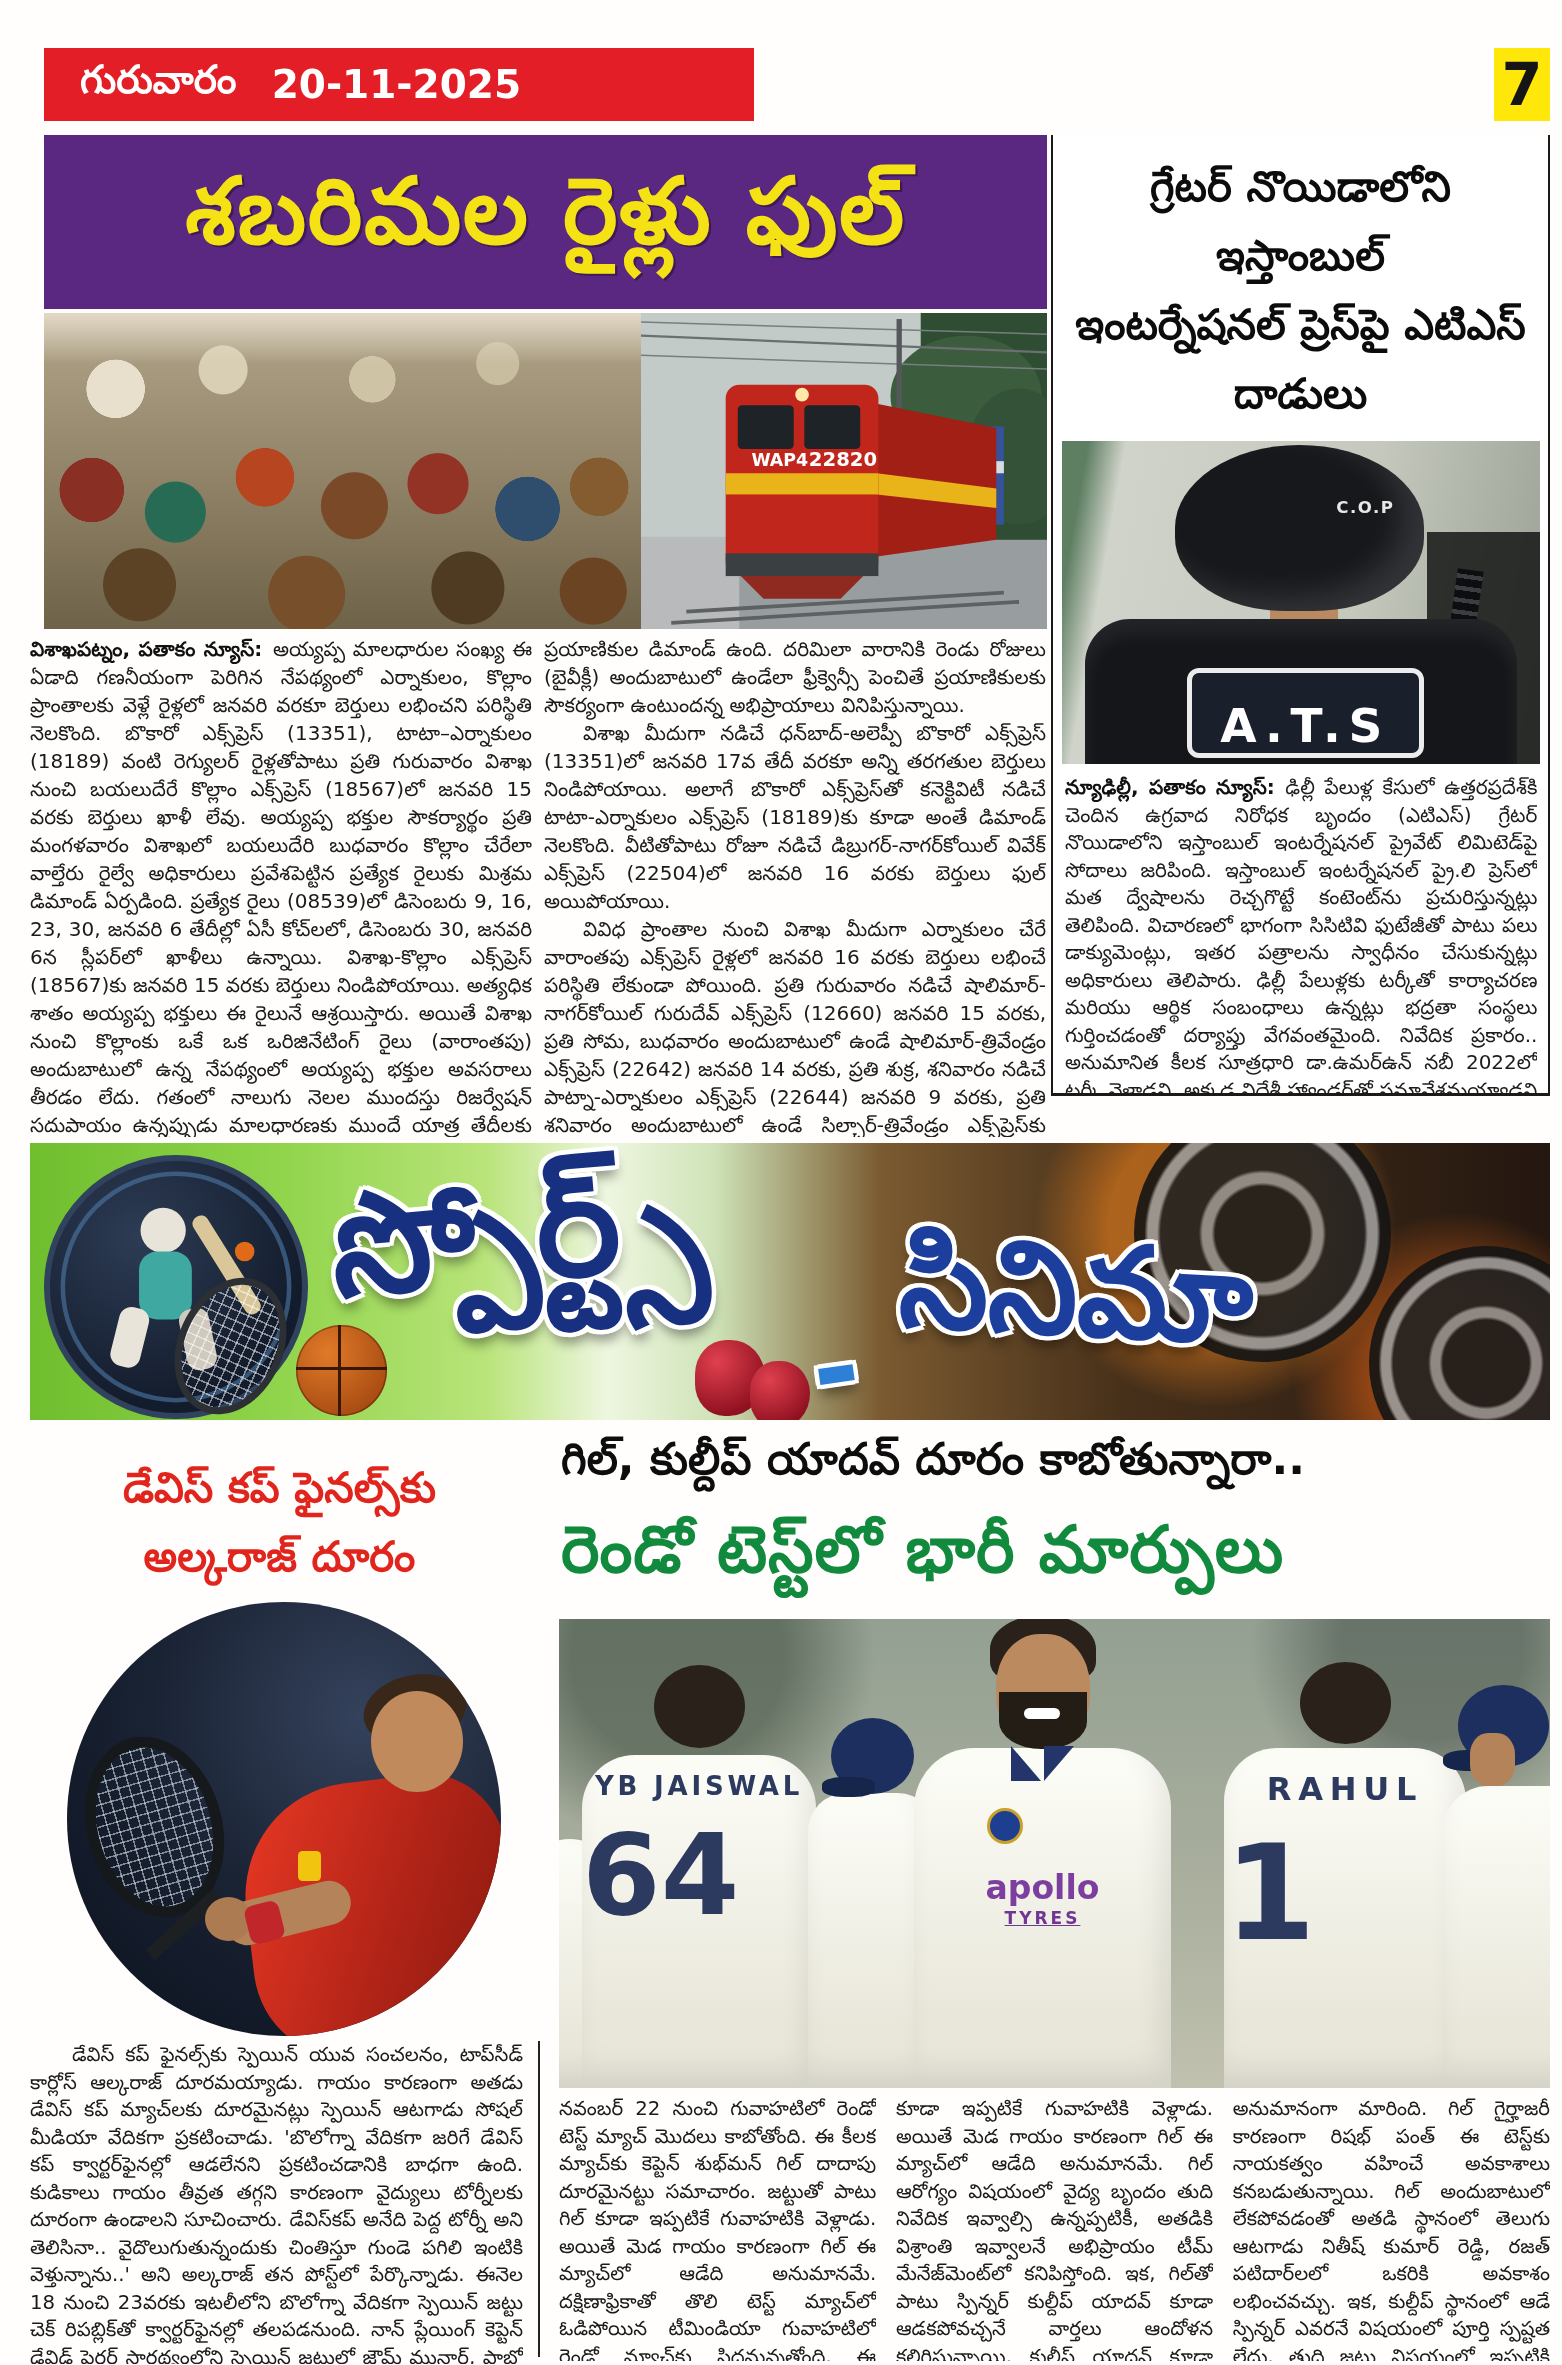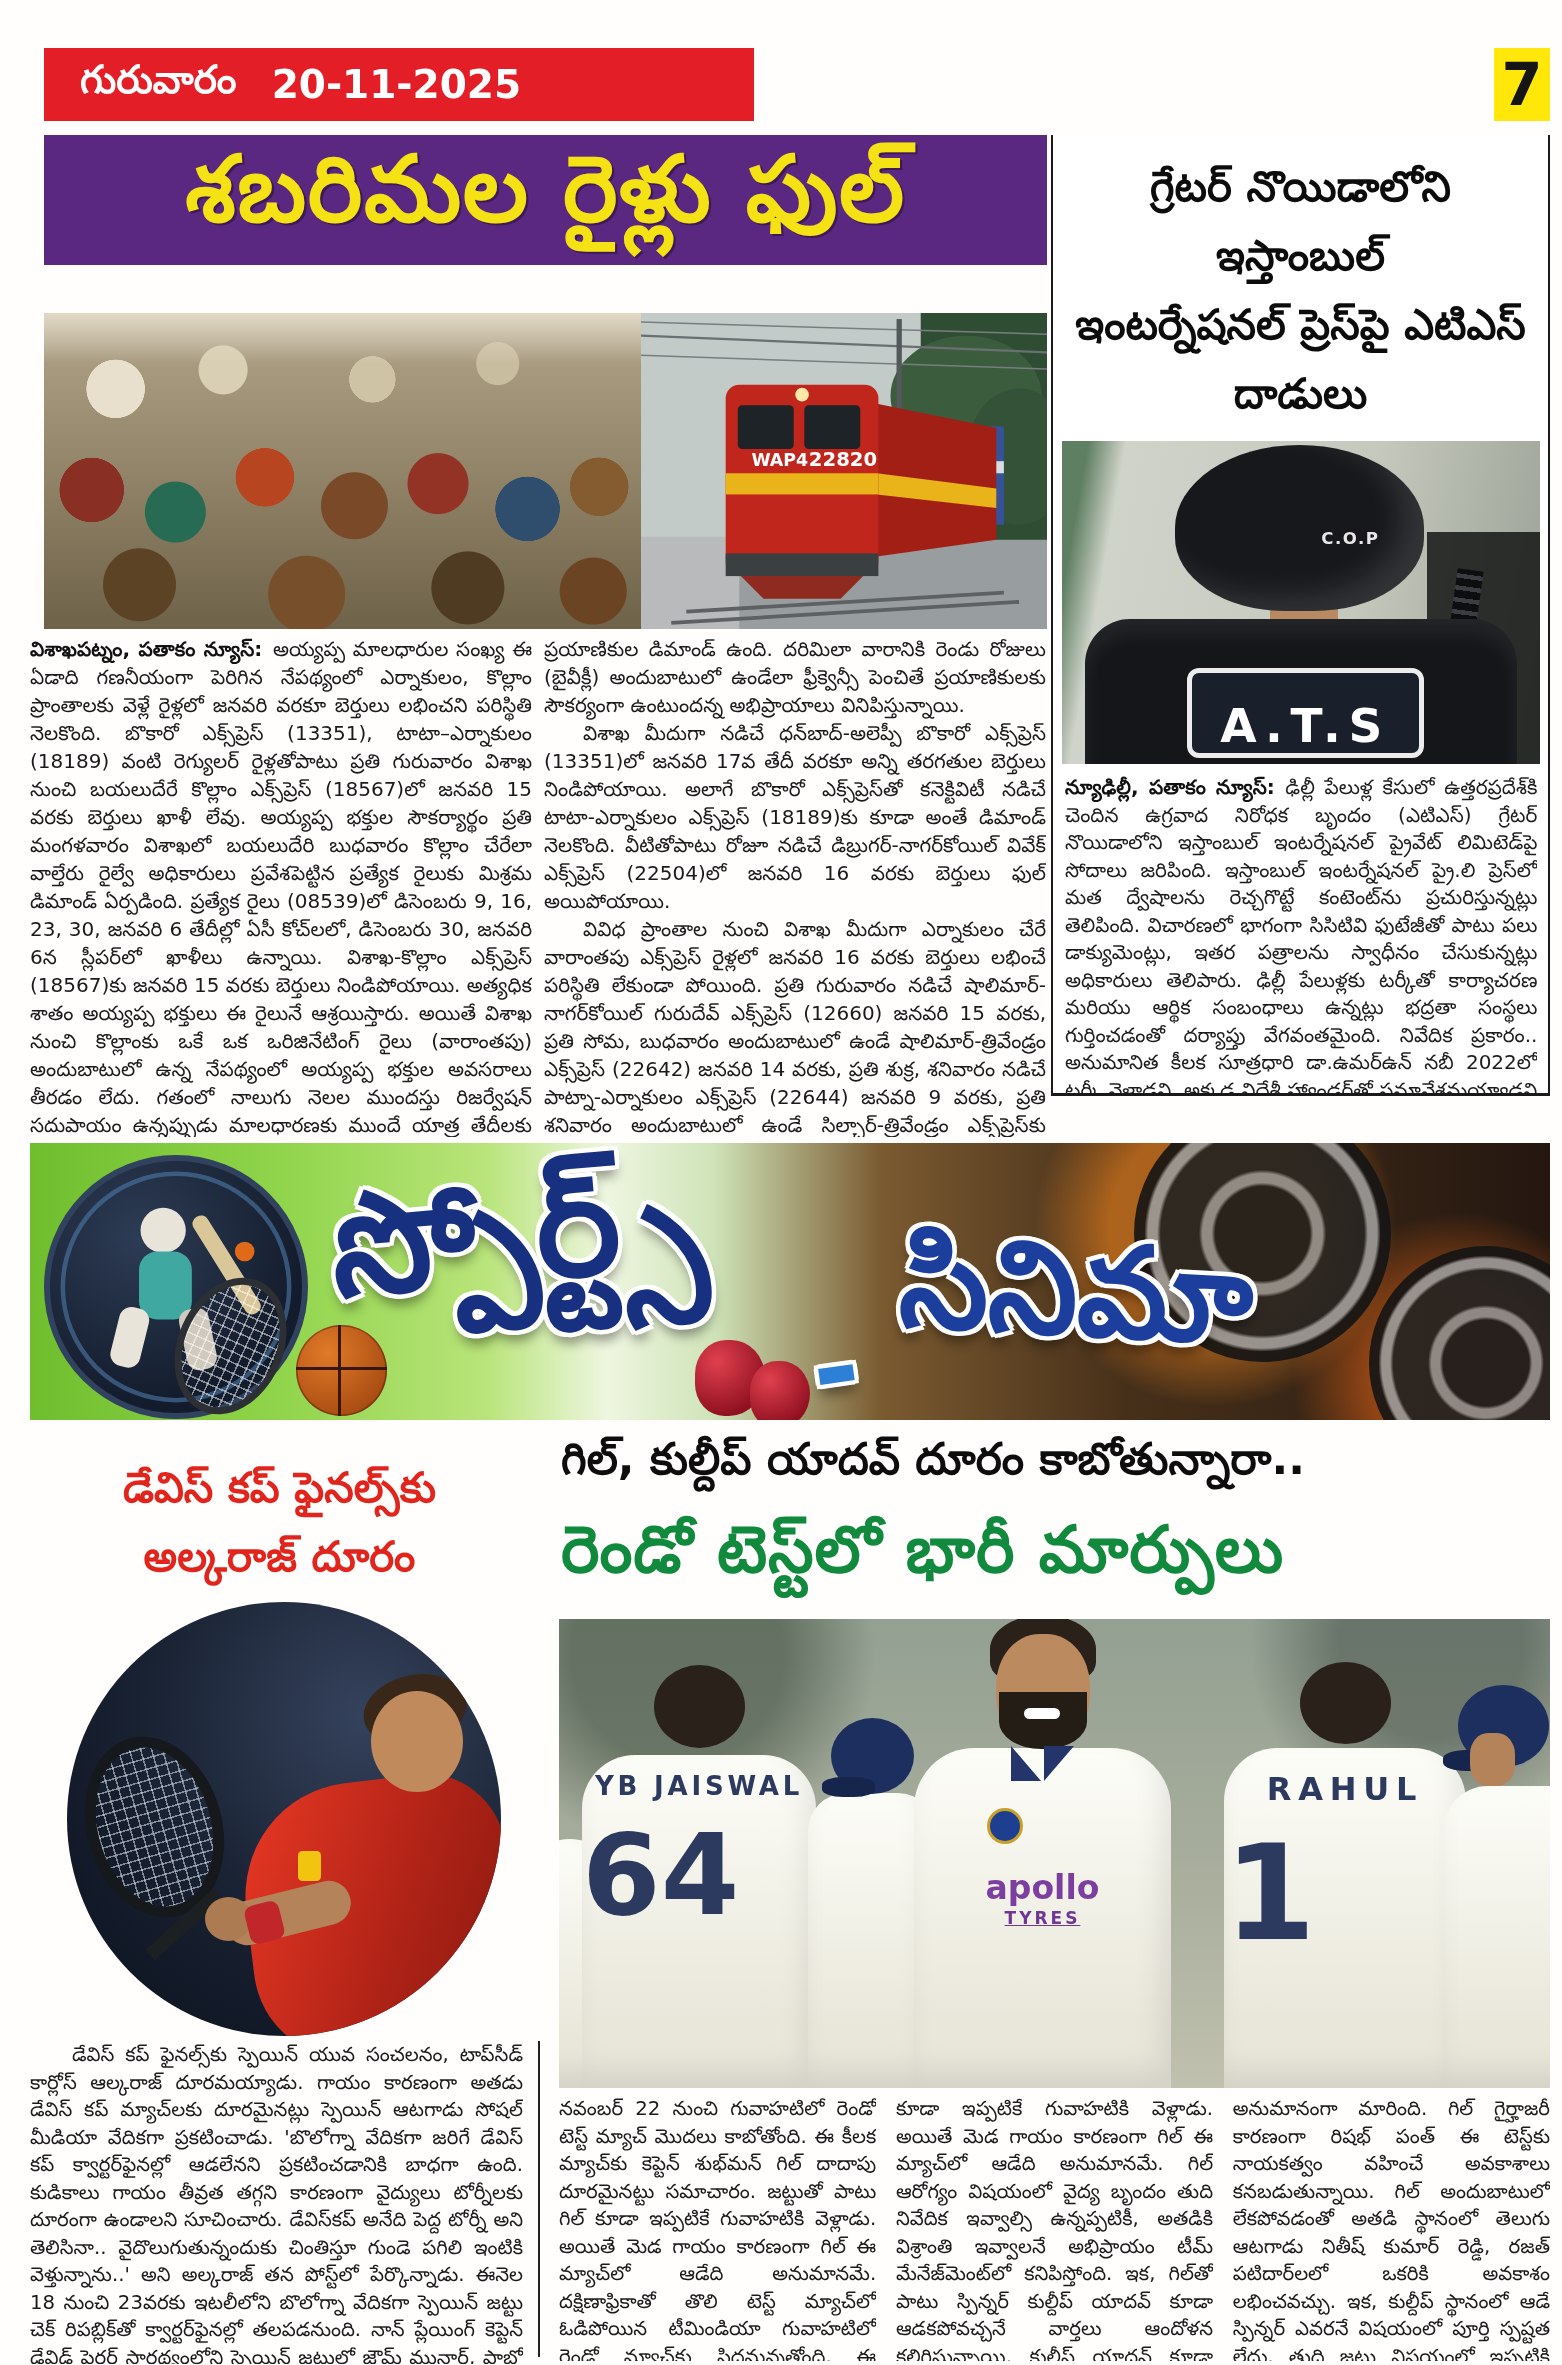--- a/index.html
+++ b/index.html
@@ -10,21 +10,21 @@
   
   .hdr-red{left:44px;top:48px;width:674px;height:73px;background:#e41e26;color:#fff;
            display:flex;align-items:center;padding-left:36px;gap:35px;
            font-weight:bold;font-size:39px;}
   .hdr-blue{left:718px;top:48px;width:776px;height:73px;background:#2b3b94;color:#fff;
             display:flex;align-items:center;justify-content:center;font-weight:bold;font-size:41px;}
   .hdr-page{left:1494px;top:48px;width:56px;height:73px;background:#ffe70a;color:#151515;
             display:flex;align-items:center;justify-content:center;font-weight:bold;font-size:59px;}
 
   
-  .lead-banner{left:44px;top:135px;width:1003px;height:130px;background:#5a2880;
+  .lead-banner{left:44px;top:135px;width:1003px;height:174px;background:#5a2880;
                display:flex;align-items:center;justify-content:center;}
   .lead-banner span{color:#f5e215;font-weight:800;font-size:92px;letter-spacing:1.5px;text-shadow:2.3px 2.3px 0 #3d1a57;}
   .lead-photos{left:44px;top:313px;width:1003px;height:316px;display:flex;overflow:hidden;}
   .photo-crowd{flex:0 0 597px;position:relative;
     background:
       linear-gradient(rgba(228,220,202,.95), rgba(228,220,202,0) 16%),
       radial-gradient(circle at 12% 24%, #e8e0cc 0 29px, transparent 29.5px),
       radial-gradient(circle at 30% 18%, #d9cfb4 0 24px, transparent 25px),
       radial-gradient(circle at 55% 21%, #cfc3a6 0 23px, transparent 23.4px),
       radial-gradient(circle at 76% 16%, #c9bda0 0 21px, transparent 22px),
@@ -50,21 +50,21 @@
   
   .right-box{left:1051px;top:135px;width:499px;height:961px;background:#fff;
              border-left:2.3px solid #1a1a1a;border-right:2.3px solid #1a1a1a;border-bottom:3px solid #1a1a1a;
              box-sizing:border-box;overflow:hidden;}
   .ats-headline{margin:16.6px 7.6px 0;text-align:center;font-weight:800;font-size:42px;line-height:1.65;color:#0c0c0c;}
   .ats-photo{position:relative;margin:12px auto 0;width:478px;height:323px;overflow:hidden;
              background:linear-gradient(100deg,#5f7f63 0 5%,#cfd3c9 12%,#c4c8bd 60%,#9aa095 100%);}
   .ats-dark-right{position:absolute;right:0;top:91px;width:113px;height:233px;background:rgba(20,22,20,.85);}
   .ats-helmet{position:absolute;left:113px;top:4.5px;width:249px;height:166px;background:#16181b;
               border-radius:52% 52% 46% 46%;box-shadow:inset -23px -15px 30px rgba(255,255,255,.12);}
-  .ats-helmet span{position:absolute;right:44px;top:53px;color:#e8e8e8;font-size:16.6px;font-weight:bold;letter-spacing:1.5px;margin-top:31px;}
+  .ats-helmet span{position:absolute;right:29px;top:53px;color:#e8e8e8;font-size:16.6px;font-weight:bold;letter-spacing:1.5px;}
   .ats-neck{position:absolute;left:208px;top:144px;width:68px;height:53px;background:#b98a62;}
   .ats-vest{position:absolute;left:23px;top:178px;width:432px;height:151px;background:#14161a;
             border-radius:45px 45px 0 0;box-shadow:inset 0 13.6px 19.7px rgba(255,255,255,.07);}
   .ats-strap{position:absolute;right:70px;top:128px;width:26px;height:197px;
              background:repeating-linear-gradient(0deg,#0c0e10 0 7.6px,#3a3d42 7.6px 12px);transform:rotate(8deg);}
   .ats-patch{position:absolute;left:125px;top:227px;width:227px;height:80px;background:#191f2b;
              border:5.3px solid #ececec;border-radius:12px;display:flex;align-items:flex-end;justify-content:center;}
   .ats-patch span{color:#fff;font-weight:800;font-size:47px;letter-spacing:7.6px;}
   .ats-body{margin:10.6px 10.6px 0 12px;font-size:20px;line-height:27.5px;text-align:justify;color:#1c1c1c;height:463px;overflow:hidden;}
 

